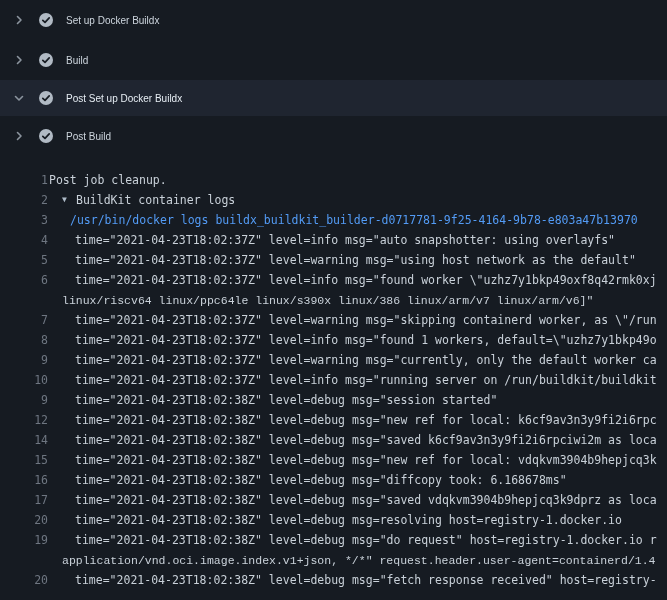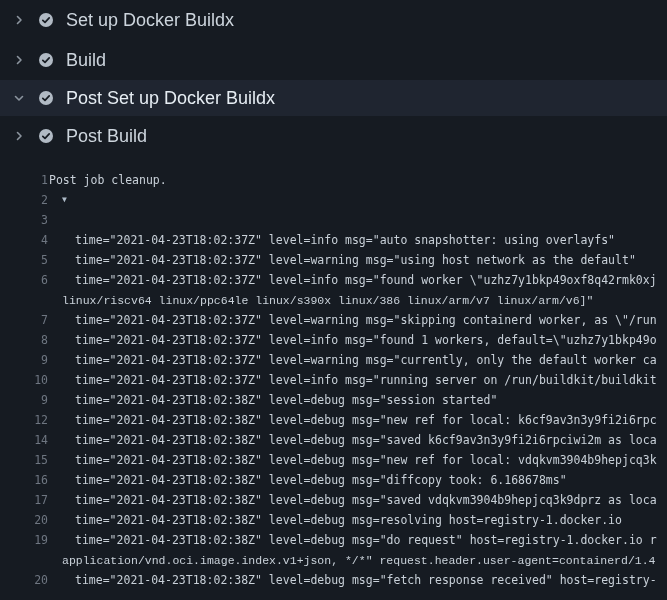--- a/index.html
+++ b/index.html
@@ -19,21 +19,21 @@
     width:667px;height:600px;overflow:hidden;
     background:var(--background);
     font-family:"Liberation Sans", sans-serif;
   }
   .step-header{
     display:flex;align-items:center;height:40px;padding:0 12px;cursor:pointer;
   }
   .step-header.expanded{height:36px;background:var(--header-highlight);}
   .chev{width:14px;margin-right:12px;display:flex;align-items:center;justify-content:center;flex:none;}
   .check{width:16px;height:16px;margin-right:12px;display:flex;flex:none;}
-  .step-title{color:var(--title);font-size:18px;}
+  .step-title{color:var(--title);font-size:10px;}
   .expanded .step-title{color:var(--title-active);}
 
   .log-area{padding-top:14px;}
   .log-row{
     display:flex;align-items:center;height:20px;
     font-family:"DejaVu Sans Mono","Liberation Mono",monospace;
     font-size:11.5px;white-space:pre;
   }
   .num{
     width:48px;min-width:48px;flex:none;text-align:right;
@@ -120,24 +120,26 @@
 <div class="log-area">
   <div>
       <div class="log-row kind-plain">
     <span class="num">1</span>
     
     <span class="row-text">Post job cleanup.</span>
   </div>
       <div class="log-row kind-group">
     <span class="num">2</span>
     <span class="toggle">▼</span>
+    <span class="row-text">BuildKit container logs</span>
   </div>
       <div class="log-row kind-command">
     <span class="num">3</span>
     
+    <span class="row-text">/usr/bin/docker logs buildx_buildkit_builder-d0717781-9f25-4164-9b78-e803a47b13970</span>
   </div>
       <div class="log-row kind-log">
     <span class="num">4</span>
     
     <span class="row-text">time="2021-04-23T18:02:37Z" level=info msg="auto snapshotter: using overlayfs"</span>
   </div>
       <div class="log-row kind-log">
     <span class="num">5</span>
     
     <span class="row-text">time="2021-04-23T18:02:37Z" level=warning msg="using host network as the default"</span>

